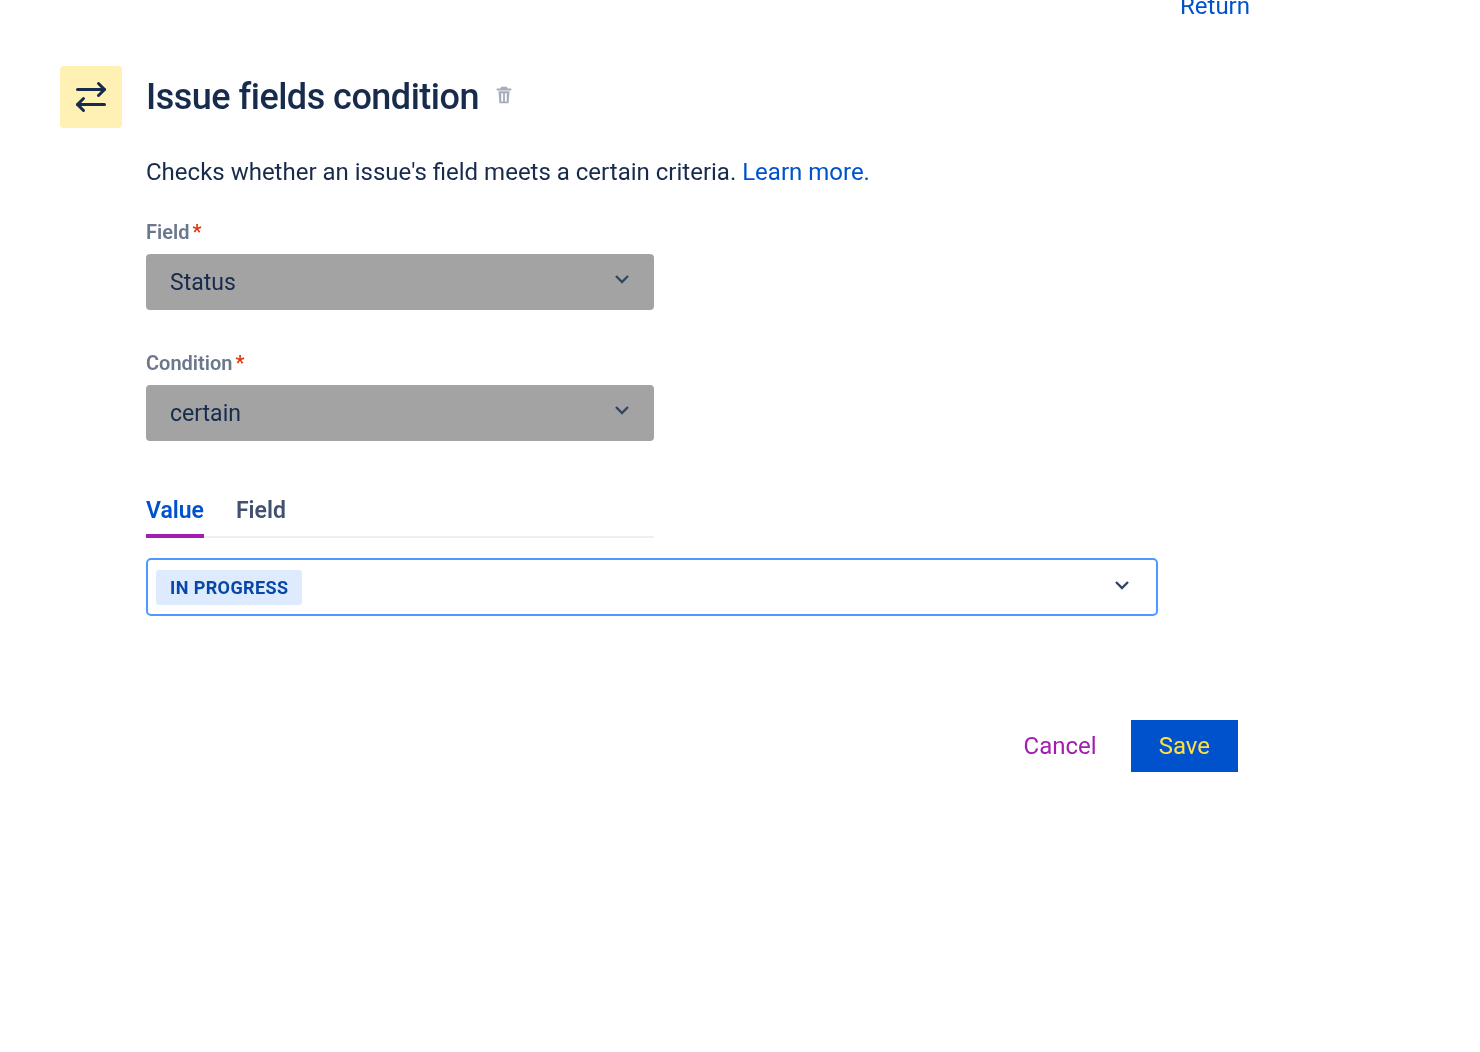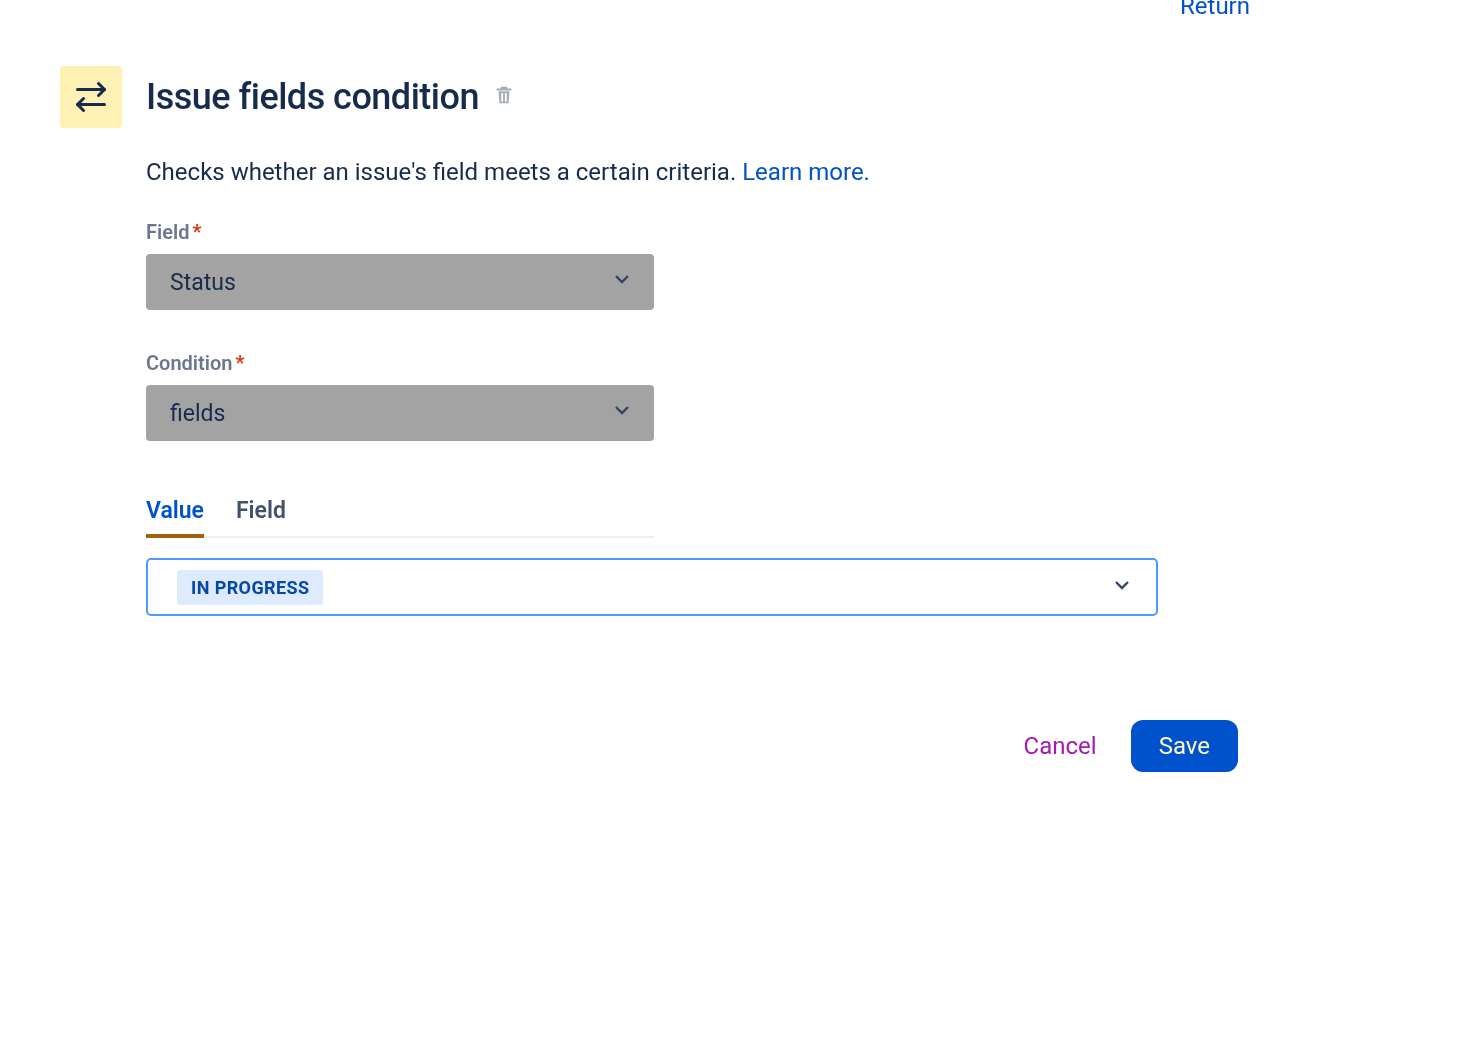--- a/index.html
+++ b/index.html
@@ -102,32 +102,32 @@
   .tab {
     font-size: 23px;
     font-weight: 600;
     color: #42526E;
     padding-bottom: 10px;
     margin-bottom: -2px;
     cursor: pointer;
   }
   .tab.active {
     color: #0052CC;
-    border-bottom: 4px solid #a16207;
+    border-bottom: 4px solid #a21caf;
   }
   .value-select {
     margin-top: 20px;
     width: 1012px;
     height: 58px;
     border: 2px solid #4C9AFF;
     border-radius: 5px;
     display: flex;
     align-items: center;
     justify-content: space-between;
-    padding: 0 22px 0 29px;
+    padding: 0 22px 0 8px;
     cursor: pointer;
   }
   .lozenge {
     background: #DEEBFF;
     color: #0747A6;
     font-size: 18px;
     font-weight: 700;
     letter-spacing: 0.4px;
     padding: 7px 14px;
     border-radius: 3px;
@@ -143,25 +143,25 @@
   .btn-cancel {
     background: none;
     border: none;
     color: #a21caf;
     font-size: 24px;
     cursor: pointer;
     font-family: inherit;
   }
   .btn-save {
     background: #0052CC;
-    color: #fef9c3;
+    color: #fde047;
     border: none;
     font-size: 24px;
     padding: 12px 28px;
-    border-radius: 12px;
+    border-radius: 0;
     cursor: pointer;
     font-family: inherit;
   }
 </style>
 </head>
 <body>
 
 <div class="canvas">
   <div class="top-right-link">Return</div>
 
@@ -206,21 +206,21 @@
           </span>
         </div>
       </div>
 
       <div class="form-group">
         <div class="form-label">
           <span>Condition</span>
           <span class="req">*</span>
         </div>
         <div class="select">
-          <span>fields</span>
+          <span>certain</span>
           <span class="chevron">
             <svg viewBox="0 0 24 24">
                 <polyline points="6 9 12 15 18 9"></polyline>
               </svg>
           </span>
         </div>
       </div>
 
       <div class="tabs">
         <div class="tab active">Value</div>

